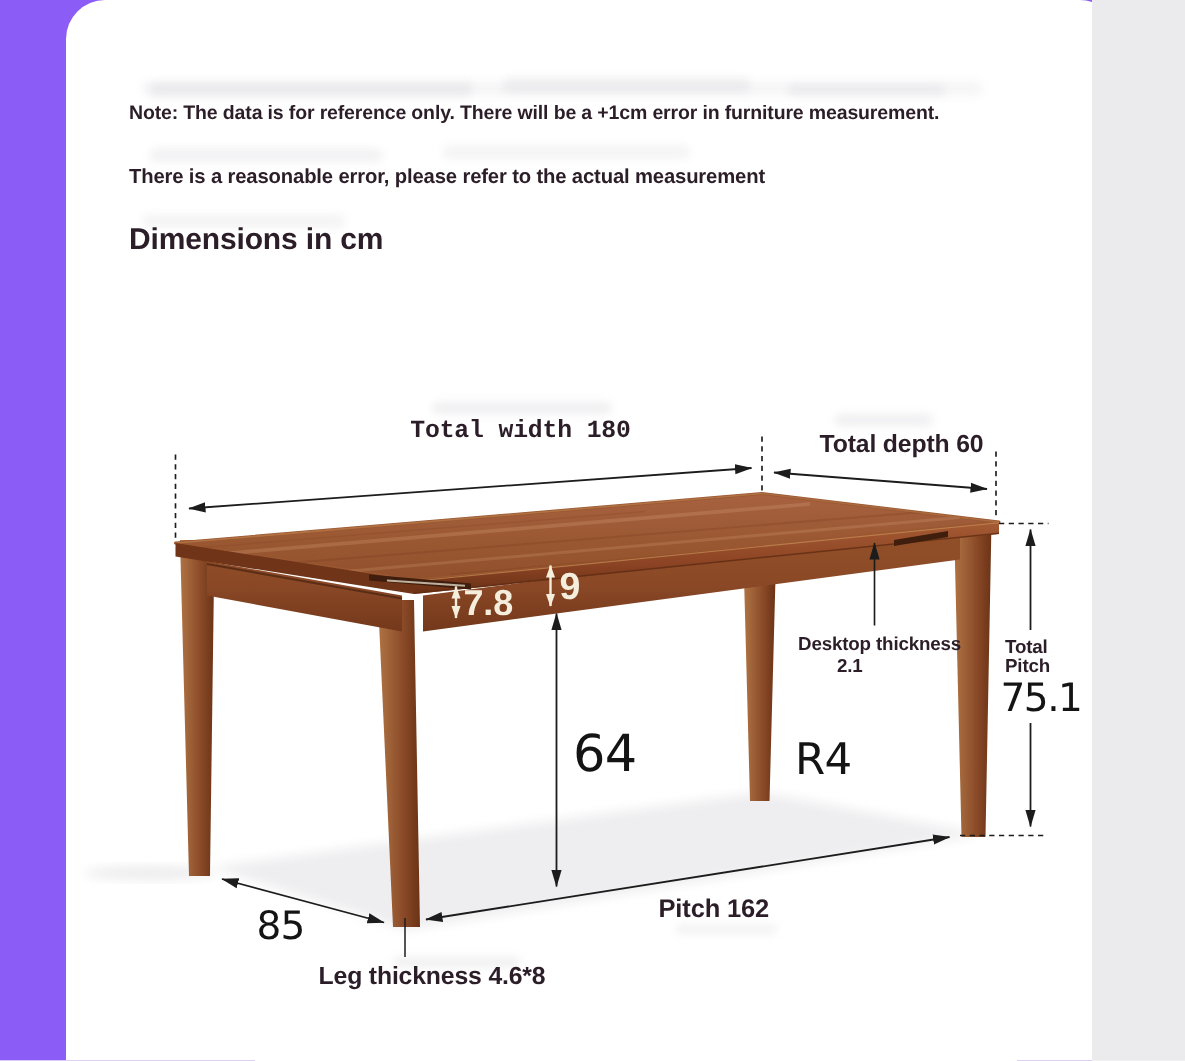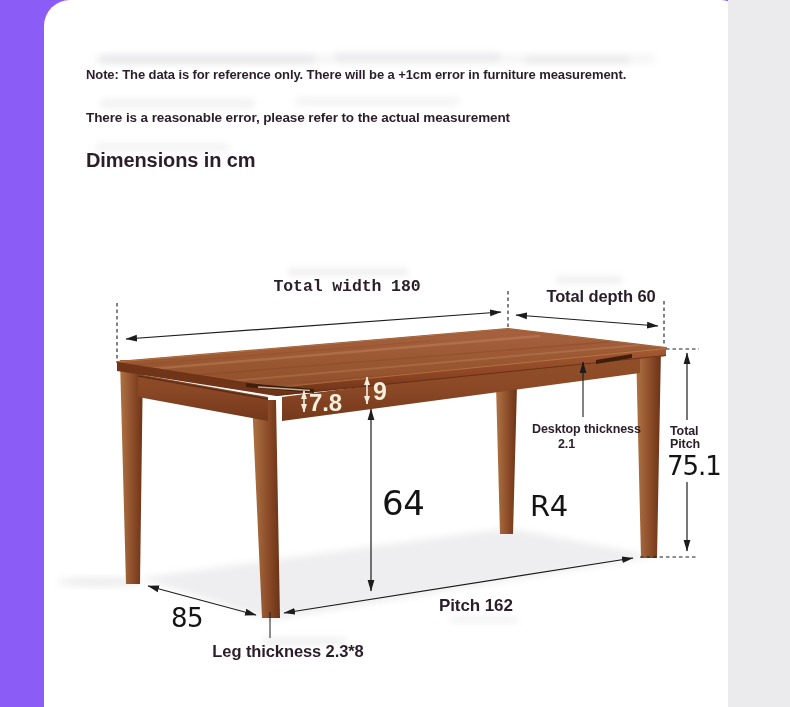--- a/index.html
+++ b/index.html
@@ -143,21 +143,21 @@
     </g>
   </svg>
 
   <div class="lbl b cx" style="left:347px;top:277px;font-size:16.5px;font-family:Liberation Mono, monospace;">Total width 180</div>
   <div class="lbl b cx" style="left:601px;top:287px;font-size:16.5px;">Total depth 60</div>
   <div class="lbl wnum" style="left:309px;top:389px;font-size:24px;">7.8</div>
   <div class="lbl wnum" style="left:373px;top:377px;font-size:25px;">9</div>
   <div class="lbl num" style="left:382px;top:483px;font-size:34px;">64</div>
   <div class="lbl num" style="left:171px;top:603px;font-size:26px;">85</div>
   <div class="lbl b" style="left:439px;top:596px;font-size:17px;">Pitch 162</div>
-  <div class="lbl b cx" style="left:288px;top:642px;font-size:16.5px;">Leg thickness 2.3*8</div>
+  <div class="lbl b cx" style="left:288px;top:642px;font-size:16.5px;">Leg thickness 4.6*8</div>
   <div class="lbl b" style="left:532px;top:422px;font-size:12.5px;">Desktop thickness</div>
   <div class="lbl b" style="left:558px;top:437px;font-size:12.5px;">2.1</div>
   <div class="lbl num" style="left:530px;top:477px;font-size:29px;margin-top:12px;">R4</div>
   <div class="lbl b" style="left:670px;top:424px;font-size:12.5px;">Total</div>
   <div class="lbl b" style="left:670px;top:437px;font-size:12.5px;">Pitch</div>
   <div class="lbl num" style="left:667px;top:451px;font-size:26px;letter-spacing:-1px;">75.1</div>
 
 </div>
 
 </body></html>

